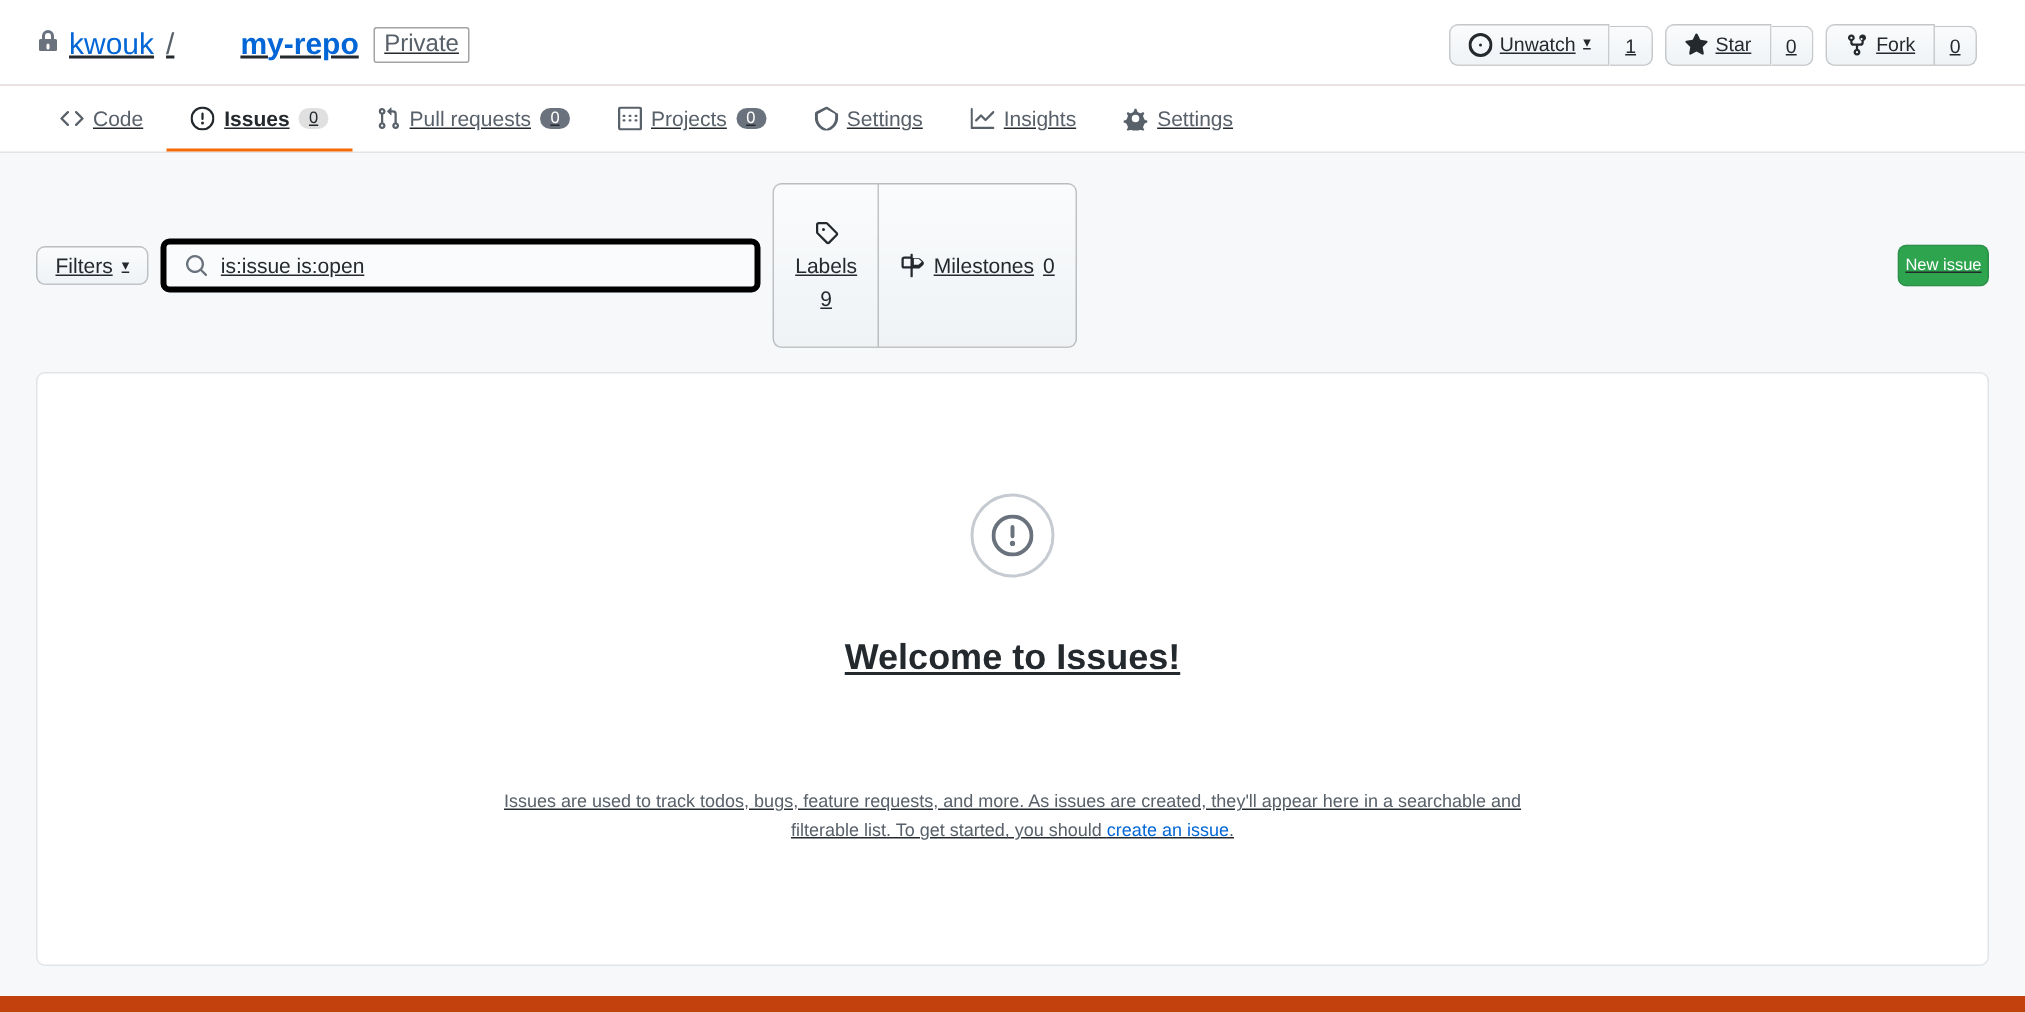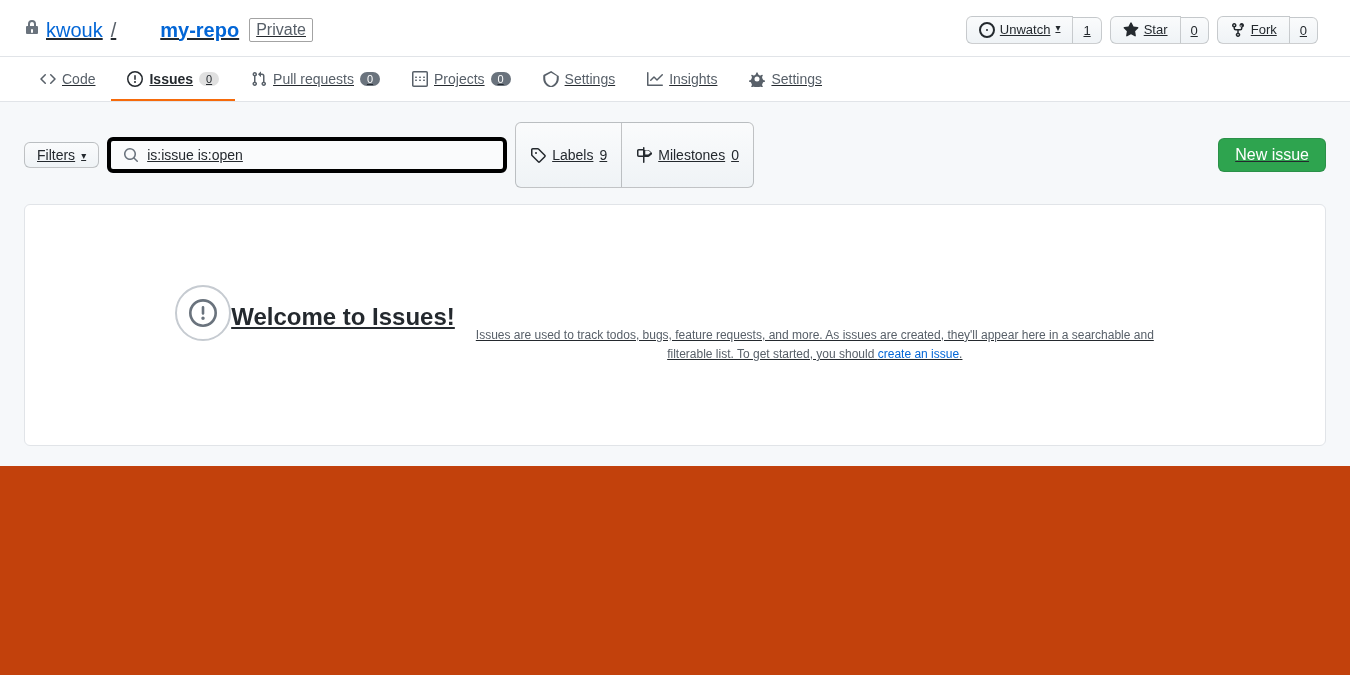--- a/index.html
+++ b/index.html
@@ -194,20 +194,21 @@
       gap: 6px;
       padding: 24px 14px;
       font-size: 14px;
       color: #24292e;
       background: linear-gradient(#fafbfc, #eff3f6);
       border: 1px solid rgba(27,31,35,.25);
       border-radius: 6px 0 0 6px;
       cursor: pointer;
       font-weight: 500;
       text-decoration: none;
+      flex-direction: column;
     }
     .milestone-btn {
       display: inline-flex;
       align-items: center;
       gap: 6px;
       padding: 6px 14px;
       font-size: 14px;
       color: #24292e;
       background: linear-gradient(#fafbfc, #eff3f6);
       border: 1px solid rgba(27,31,35,.25);
@@ -218,43 +219,45 @@
       text-decoration: none;
     }
     .labels-milestones {
       display: flex;
       border-radius: 6px;
       overflow: visible;
     }
     .labels-milestones .label-btn { border-right: 1px solid rgba(27,31,35,.25); }
     .new-issue-btn {
       margin-left: auto;
-      padding: 7px 16px;
-      font-size: 16px;
+      padding: 7px 4px;
+      font-size: 11px;
       font-weight: 500;
       color: #fff;
       background: #2ea44f;
       border: 1px solid rgba(27,31,35,.15);
       border-radius: 6px;
       cursor: pointer;
       white-space: nowrap;
     }
     
     .issues-box {
       background: #fff;
       border: 1px solid #e1e4e8;
       border-radius: 6px;
       overflow: hidden;
     }
     .empty-state {
       display: flex;
+      flex-direction: column;
       align-items: center;
       justify-content: center;
       padding: 80px 40px;
       text-align: center;
+      gap: 16px;
     }
     .empty-icon {
       width: 56px;
       height: 56px;
       border-radius: 50%;
       border: 2px solid #c6cbd1;
       display: flex;
       align-items: center;
       justify-content: center;
       margin-bottom: 24px;

